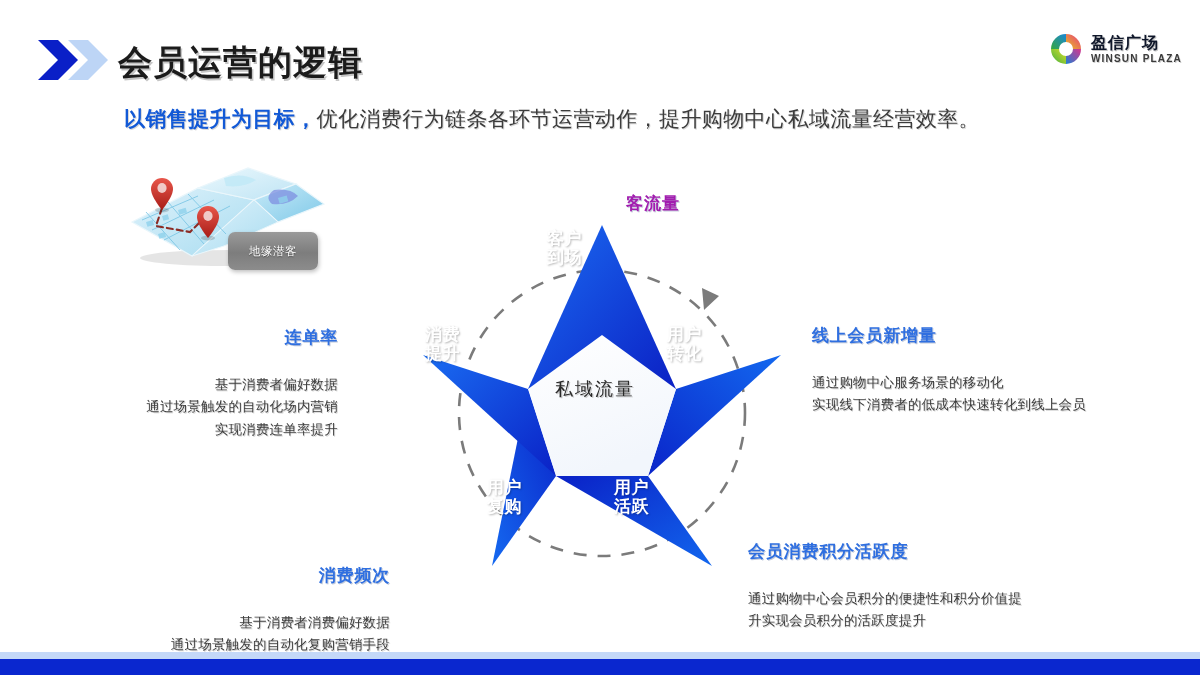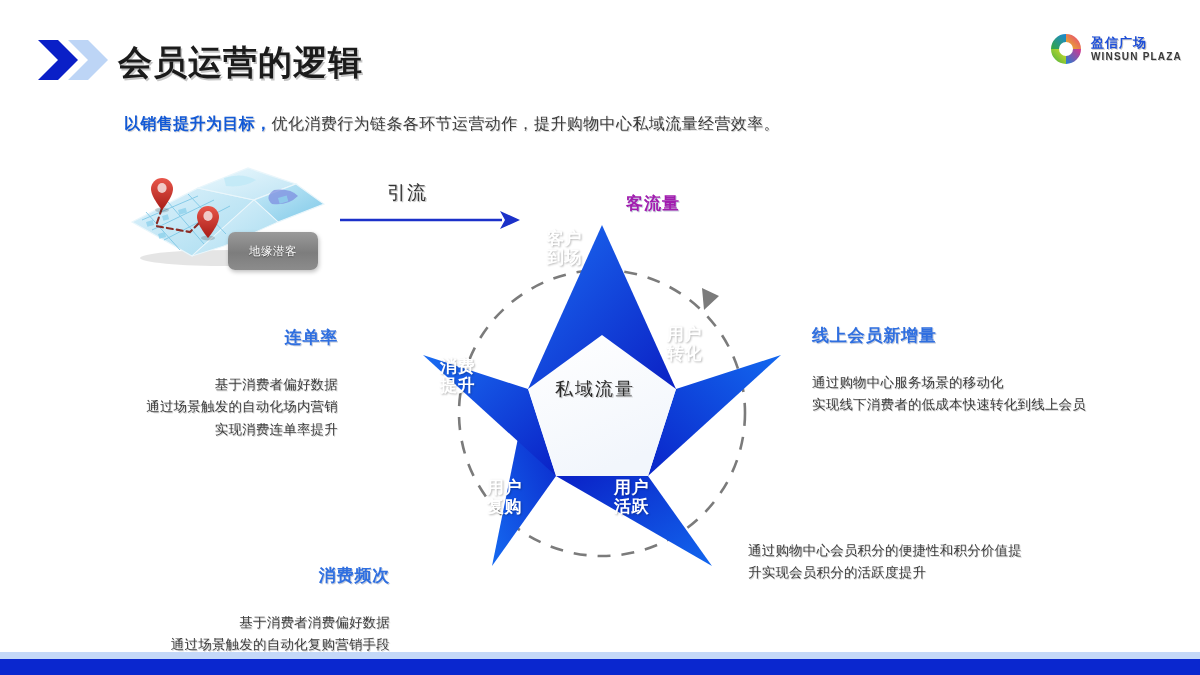--- a/index.html
+++ b/index.html
@@ -17,29 +17,29 @@
   .title{
     position:absolute;left:118px;top:40px;
     font-size:34px;font-weight:bold;color:#1b1b1b;
     letter-spacing:1px;
     text-shadow:1.5px 1.5px 0 rgba(150,150,150,.55);
     white-space:nowrap;
   }
   .logo{position:absolute;right:18px;top:32px;display:flex;align-items:center;gap:8px;}
   .logo-mark{width:34px;height:34px;position:relative;}
   .logo-text{display:flex;flex-direction:column;line-height:1;}
-  .logo-cn{font-size:13px;font-weight:bold;color:#1d4ed8;letter-spacing:1px;
+  .logo-cn{font-size:16px;font-weight:bold;color:#0f172a;letter-spacing:1px;
            text-shadow:1px 1px 0 rgba(160,160,160,.6);}
   .logo-en{font-size:10px;font-weight:bold;color:#3a3a3a;letter-spacing:1.2px;margin-top:3px;
            text-shadow:.8px .8px 0 rgba(170,170,170,.55);}
 
   
   .subtitle{
-    position:absolute;left:124px;top:114px;
-    font-size:16px;color:#3c3c3c;white-space:nowrap;letter-spacing:.4px;
+    position:absolute;left:124px;top:105px;
+    font-size:21px;color:#3c3c3c;white-space:nowrap;letter-spacing:.4px;
     text-shadow:1px 1px 0 rgba(175,175,175,.5);
   }
   .subtitle .hl{color:#1259d6;font-weight:bold;}
 
   
   .map-wrap{position:absolute;left:128px;top:160px;width:200px;height:110px;}
   .badge-geo{
     position:absolute;left:100px;top:72px;width:90px;height:38px;border-radius:7px;
     background:linear-gradient(180deg,#9a9a9a 0%,#7d7d7d 55%,#8c8c8c 100%);
     box-shadow:1px 2px 4px rgba(0,0,0,.25);
@@ -204,27 +204,20 @@
       </g>
       <g>
         <ellipse cx="80" cy="78" rx="7" ry="2.6" fill="rgba(0,0,0,.16)"></ellipse>
         <path d="M80,46 a11,11 0 0 1 11,11 c0,8 -11,21 -11,21 c0,0 -11,-13 -11,-21 a11,11 0 0 1 11,-11z" fill="url(#pinG)"></path>
         <ellipse cx="80" cy="56" rx="4.6" ry="5" fill="#f4e2e0" opacity=".85"></ellipse>
       </g>
     </svg>
     <div class="badge-geo">地缘潜客</div>
   </div>
 
-  <div class="arrow-wrap">
-    <div class="arrow-label">引流</div>
-    <svg viewBox="0 0 180 60" width="180" height="60">
-      <line x1="0" y1="40" x2="162" y2="40" stroke="#1b31c9" stroke-width="2.4"></line>
-      <polygon points="160,31 180,40 160,49 165,40" fill="#1b31c9"></polygon>
-    </svg>
-  </div>
 
   <div class="star-stage">
     <svg viewBox="0 0 420 470" width="420" height="470">
       <defs>
         <linearGradient id="gTop" x1="0" y1="0" x2="1" y2="1">
           <stop offset="0%" stop-color="#1b6cf2"></stop>
             <stop offset="100%" stop-color="#0b20c4"></stop>
         </linearGradient>
         <linearGradient id="gRight" x1="1" y1="0" x2="0" y2="1">
           <stop offset="0%" stop-color="#1368ef"></stop>
@@ -269,21 +262,21 @@
     </svg>
 
     <div class="star-label" style="left:155px;top:74px;width:110px;">客户
 到场</div>
     <div class="star-label" style="left:275px;top:170px;width:96px;">用户
 转化</div>
     <div class="star-label" style="left:222px;top:323px;width:96px;">用户
 活跃</div>
     <div class="star-label" style="left:95px;top:323px;width:96px;">用户
 复购</div>
-    <div class="star-label" style="left:48px;top:170px;width:96px;margin-top:32px;">消费
+    <div class="star-label" style="left:33px;top:170px;width:96px;">消费
 提升</div>
 
     <div class="center-label">私域流量</div>
   </div>
 
   <div class="kpi-top">客流量</div>
 
   <div class="blk ta-l" id="blk-online">
     <h4>线上会员新增量</h4>
     <p>通过购物中心服务场景的移动化
@@ -298,20 +291,21 @@
   </div>
 
   <div class="blk ta-r" id="blk-pinci">
     <h4>消费频次</h4>
     <p>基于消费者消费偏好数据
 通过场景触发的自动化复购营销手段
 提升消费频次</p>
   </div>
 
   <div class="blk ta-l" id="blk-jifen">
+    <h4>会员消费积分活跃度</h4>
     <p>通过购物中心会员积分的便捷性和积分价值提
 升实现会员积分的活跃度提升</p>
   </div>
 
   <div class="strip-light"></div>
   <div class="strip-blue"></div>
 
 </div>
 
 </body></html>

